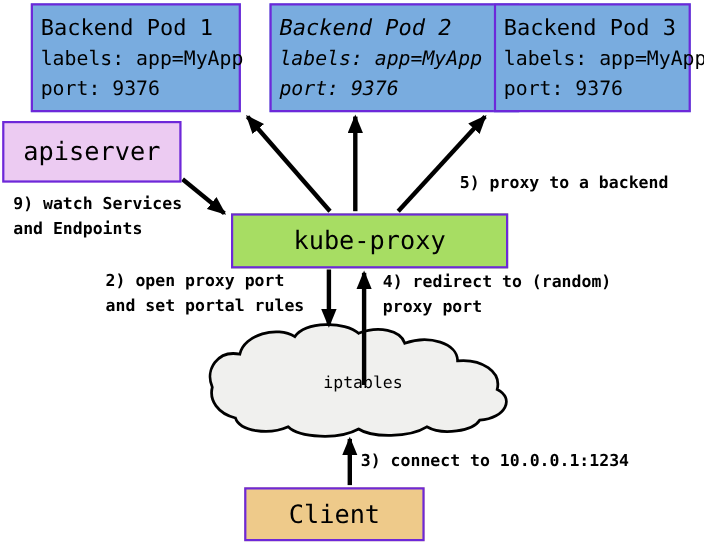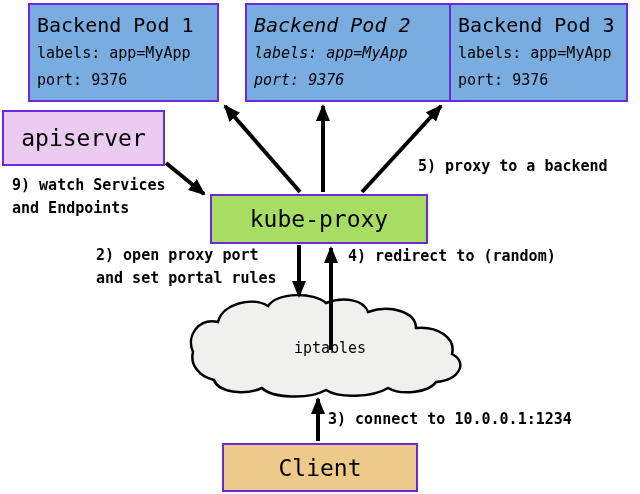--- a/index.html
+++ b/index.html
@@ -16,21 +16,21 @@
   .box {
     position: absolute;
     box-sizing: border-box;
     border: 2px solid #6d28d9;
   }
   .pod {
     background: var(--pod-fill, #79ACDF);
     padding: 5px 0 0 7px;
   }
   .pod-title { font-size: 20px; line-height: 30px; white-space: nowrap; }
-  .pod-line  { font-size: 15px; line-height: 27px; white-space: nowrap; }
+  .pod-line  { font-size: 18px; line-height: 27px; white-space: nowrap; }
   .node-label-box {
     display: flex;
     align-items: center;
     justify-content: center;
     font-size: 23px;
   }
   .apiserver { background: var(--apiserver-fill, #ECCBF2); }
   .kubeproxy { background: var(--kube-proxy-fill, #A7DD63); }
   .client    { background: var(--client-fill, #EECA8A); }
   .annotation {
@@ -110,25 +110,25 @@
   <div class="box pod" style="left:449px; top:3px; width:179px; height:99px;">
     <div class="pod-title">Backend Pod 3</div>
     <div class="pod-line">labels: app=MyApp</div>
     <div class="pod-line">port: 9376</div>
   </div>
 
   <div class="box node-label-box apiserver" style="left:2px; top:110px; width:163px; height:56px;">
     <span>apiserver</span>
   </div>
 
-  <div class="box node-label-box kubeproxy" style="left:210px; top:194px; width:218px; height:50px;justify-content:center;">
+  <div class="box node-label-box kubeproxy" style="left:210px; top:194px; width:252px; height:50px;justify-content:center;">
     <span>kube-proxy</span>
   </div>
 
-  <div class="box node-label-box client" style="left:222px; top:443px; width:196px; height:49px;">
+  <div class="box node-label-box client" style="left:222px; top:443px; width:164px; height:49px;">
     <span>Client</span>
   </div>
 
   <div class="iptables-label">iptables</div>
 
   <div class="annotation" style="left:12px; top:174px;">
     <div>9) watch Services</div>
     <div>and Endpoints</div>
   </div>
 
@@ -136,19 +136,20 @@
     <div>2) open proxy port</div>
     <div>and set portal rules</div>
   </div>
 
   <div class="annotation" style="left:328px; top:408px;">
     <div>3) connect to 10.0.0.1:1234</div>
   </div>
 
   <div class="annotation" style="left:348px; top:245px;">
     <div>4) redirect to (random)</div>
+    <div>proxy port</div>
   </div>
 
   <div class="annotation" style="left:418px; top:142px;margin-top:13px;">
     <div>5) proxy to a backend</div>
   </div>
 
 </div>
 
 </body></html>

